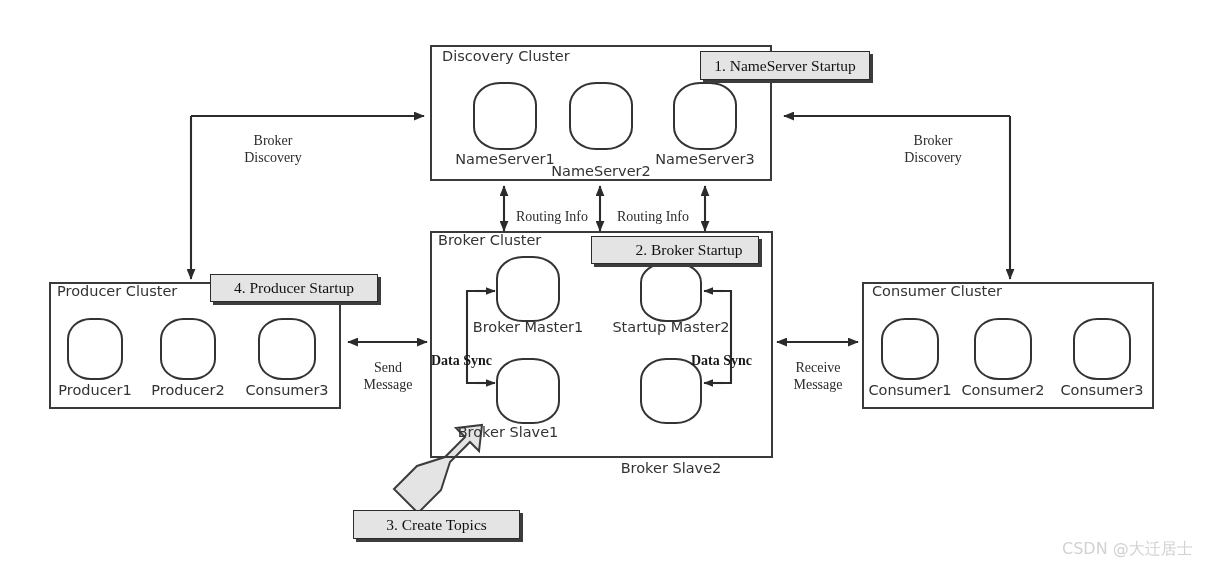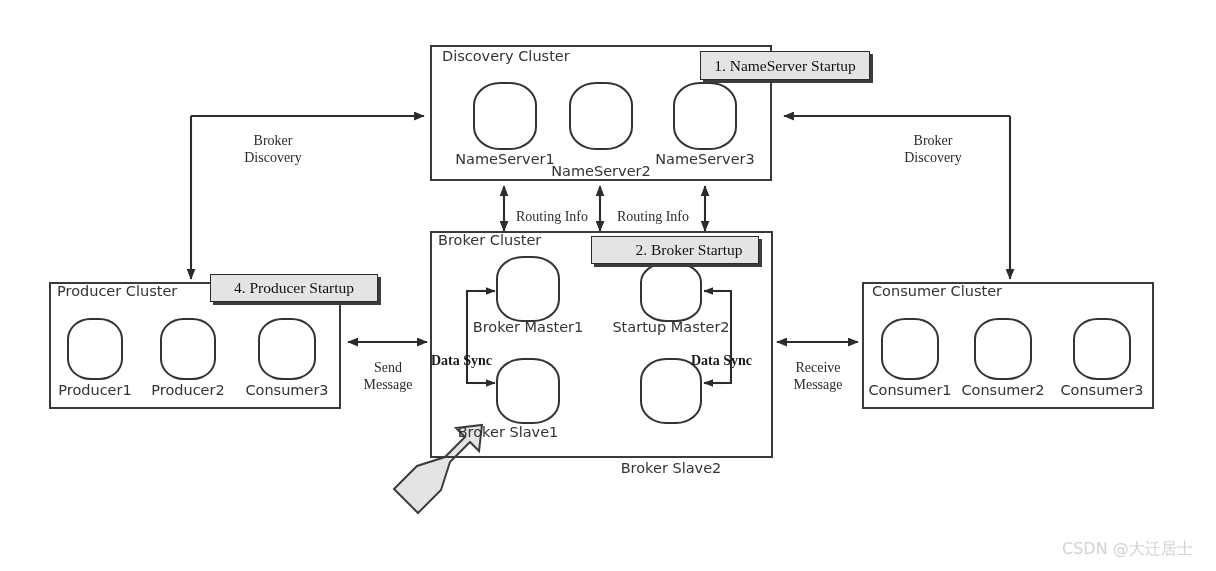--- a/index.html
+++ b/index.html
@@ -239,19 +239,20 @@
   </div>
 
   <div class="edge-label bold" style="left:431px; top:341px; width:110px; text-align:left;">Data Sync</div>
 
   <div class="edge-label bold" style="left:691px; top:341px; width:110px; text-align:left;">Data Sync</div>
 
   <div class="step-box" style="left:700px; top:51px; width:170px; height:29px;">1. NameServer Startup</div>
 
   <div class="step-box" style="left:591px; top:236px; width:168px; height:28px;padding-left:28px;">2. Broker Startup</div>
 
+  <div class="step-box" style="left:353px; top:510px; width:167px; height:29px;">3. Create Topics</div>
 
   <div class="step-box" style="left:210px; top:274px; width:168px; height:28px;">4. Producer Startup</div>
 
 
   <div id="watermark" style="left:1062px; top:539px;">CSDN @大迁居士</div>
 
 </div>
 
 </body></html>

